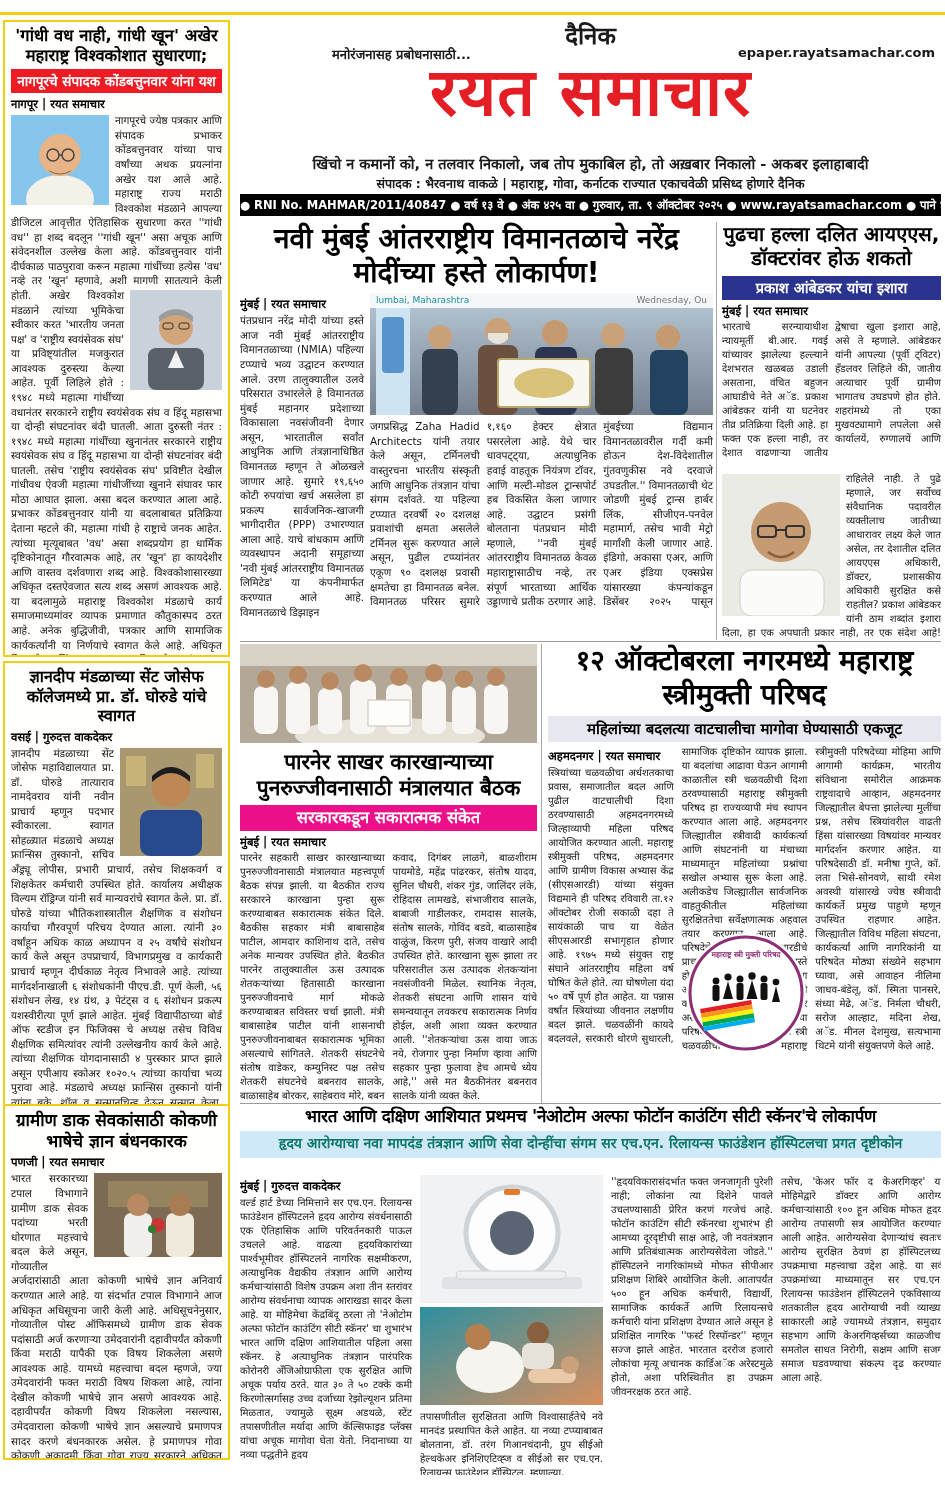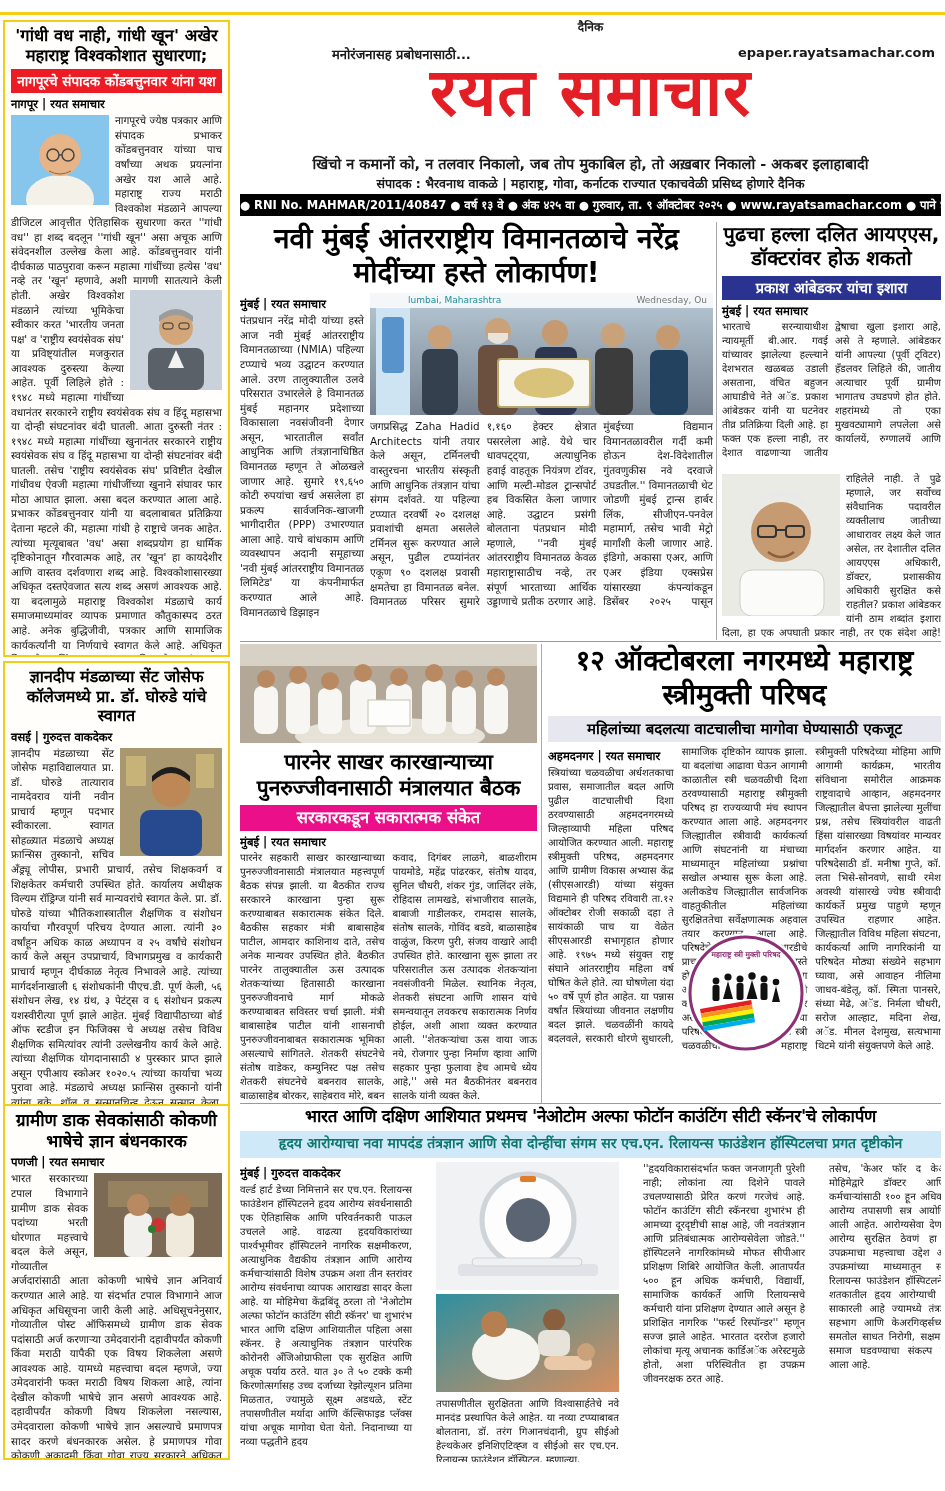--- a/index.html
+++ b/index.html
@@ -11,21 +11,21 @@
   .band{text-align:center;font-weight:bold;color:#fff;white-space:nowrap;overflow:hidden;}
   .byline{font-weight:bold;font-size:11.5px;margin:3px 0 2px 0;color:#000;}
   .bt{font-size:10.4px;text-align:justify;line-height:1.4;color:#151515;}
   .leftbox{position:absolute;left:3px;width:227px;background:#fffefb;border:2px solid #f2cf15;box-sizing:border-box;padding:4px 6px;}
   .ph{display:block;}
   .phL{float:left;margin:2px 6px 2px 0;}
   .phR{float:right;margin:2px 0 2px 6px;}
   .thinrule{position:absolute;background:#9a9a9a;}
   
   .masthead{position:absolute;left:240px;top:18px;width:701px;height:198px;}
-  .mh-daily{position:absolute;left:0;top:0;width:100%;text-align:center;font-size:12px;font-weight:bold;}
+  .mh-daily{position:absolute;left:0;top:0;width:100%;text-align:center;font-size:24px;font-weight:bold;}
   .mh-tag{position:absolute;left:92px;top:27px;font-size:13px;font-weight:bold;}
   .mh-web{position:absolute;right:6px;top:27px;font-size:13px;font-weight:bold;cursor:pointer;}
   .mh-title{position:absolute;left:0;top:40px;width:100%;text-align:center;font-size:66px;font-weight:bold;line-height:1.05;letter-spacing:1px;}
   .mh-motto{position:absolute;left:0;top:135px;width:100%;text-align:center;font-size:14.5px;font-weight:bold;white-space:nowrap;}
   .mh-editor{position:absolute;left:0;top:157px;width:100%;text-align:center;font-size:12.5px;font-weight:bold;}
   .mh-bar{position:absolute;left:0;top:176px;width:100%;height:22px;background:#000;color:#fff;
           font-size:11.5px;font-weight:bold;line-height:22px;text-align:center;white-space:nowrap;}
   
   .art-airport{position:absolute;left:240px;top:222px;width:473px;height:418px;}
   .airport-row{display:flex;gap:6px;margin-top:3px;height:330px;overflow:hidden;}
@@ -43,21 +43,21 @@
   
   .art-parner{position:absolute;left:240px;top:644px;width:297px;height:459px;}
   .parner-body{column-count:2;column-gap:8px;height:255px;overflow:hidden;font-size:10px;}
   
   .art-stree{position:absolute;left:541px;top:644px;width:400px;height:459px;border-left:1px solid #a8a8a8;
              box-sizing:border-box;padding-left:6px;}
   .stree-body{position:relative;column-count:3;column-gap:8px;height:340px;overflow:hidden;font-size:10px;margin-top:3px;}
   .stree-logo{position:absolute;left:138px;top:188px;width:120px;height:120px;background:#fff;border-radius:50%;}
   
   .art-scan{position:absolute;left:240px;top:1106px;width:701px;height:380px;}
-  .scan-row{display:flex;gap:24px;margin-top:4px;height:300px;overflow:hidden;}
+  .scan-row{display:flex;gap:8px;margin-top:17px;height:300px;overflow:hidden;}
   .s-c{flex:none;font-size:10px;}
   .s-c1{width:172px;} .s-cm{width:183px;} .s-c3{width:162px;} .s-c4{width:162px;}
 </style>
 </head>
 <body>
 
 <div class="page">
   <div class="topline"></div>
 
   <div class="masthead">
@@ -179,21 +179,21 @@
                 <rect x="225" y="55" width="38" height="67" rx="8" fill="#3c3c3c"></rect>
               </g>
             <g>
                 <circle cx="298" cy="44" r="12" fill="#c59a70"></circle>
                 <rect x="280" y="57" width="38" height="65" rx="8" fill="#23425f"></rect>
               </g>
             <rect x="128" y="66" width="92" height="48" rx="3" fill="#f8f7f2" stroke="#b9a86c" stroke-width="2"></rect>
             <ellipse cx="174" cy="90" rx="30" ry="15" fill="#d9c27a"></ellipse>
           </svg>
           <div class="modicap">
-            <span style="color:#1d8f9e;margin-left:32px;">lumbai, Maharashtra</span>
+            <span style="color:#1d8f9e;">lumbai, Maharashtra</span>
             <span style="color:#777;">Wednesday, Ou</span>
           </div>
         </div>
         <div class="a-body bt">जगप्रसिद्ध Zaha Hadid Architects यांनी तयार केले असून, टर्मिनलची वास्तुरचना भारतीय संस्कृती आणि आधुनिक तंत्रज्ञान यांचा संगम दर्शवते. या पहिल्या टप्प्यात दरवर्षी २० दशलक्ष प्रवाशांची क्षमता असलेले टर्मिनल सुरू करण्यात आले असून, पुढील टप्प्यांनंतर एकूण ९० दशलक्ष प्रवासी क्षमतेचा हा विमानतळ बनेल. विमानतळ परिसर सुमारे १,१६० हेक्टर क्षेत्रात पसरलेला आहे. येथे चार धावपट्ट्या, अत्याधुनिक हवाई वाहतूक नियंत्रण टॉवर, आणि मल्टी-मोडल ट्रान्सपोर्ट हब विकसित केला जाणार आहे. उद्घाटन प्रसंगी बोलताना पंतप्रधान मोदी म्हणाले, ''नवी मुंबई आंतरराष्ट्रीय विमानतळ केवळ महाराष्ट्रासाठीच नव्हे, तर संपूर्ण भारताच्या आर्थिक उड्डाणाचे प्रतीक ठरणार आहे. मुंबईच्या विद्यमान विमानतळावरील गर्दी कमी होऊन देश-विदेशातील गुंतवणुकीस नवे दरवाजे उघडतील.'' विमानतळाची थेट जोडणी मुंबई ट्रान्स हार्बर लिंक, सीजीएन-पनवेल महामार्ग, तसेच भावी मेट्रो मार्गांशी केली जाणार आहे. इंडिगो, अकासा एअर, आणि एअर इंडिया एक्सप्रेस यांसारख्या कंपन्यांकडून डिसेंबर २०२५ पासून व्यावसायिक उड्डाणे सुरू करण्याची तयारी सुरू आहे. राज्य सरकारच्या मते, या प्रकल्पामुळे हजारो स्थानिकांना रोजगार उपलब्ध होईल आणि शेतमाल, मत्स्यव्यवसाय तसेच औद्योगिक उत्पादनांच्या निर्यातीस मोठा हातभार लागेल. या उद्घाटनास महाराष्ट्राचे मुख्यमंत्री, उपमुख्यमंत्री, नागरी विमान वाहतूक मंत्री, तसेच अडानी समूहाचे गौतम अदानी आणि विविध उद्योगक्षेत्रातील मान्यवर उपस्थित होते.</div>
       </div>
     </div>
   </div>
 
   <div class="art-amb clip">
     <div class="hl" style="font-size:20px;">पुढचा हल्ला दलित आयएएस, डॉक्टरांवर होऊ शकतो</div>

